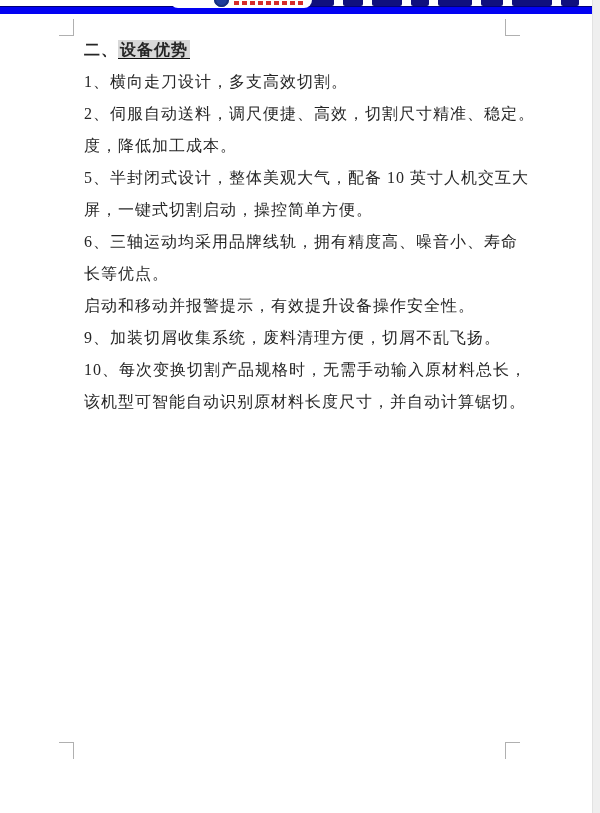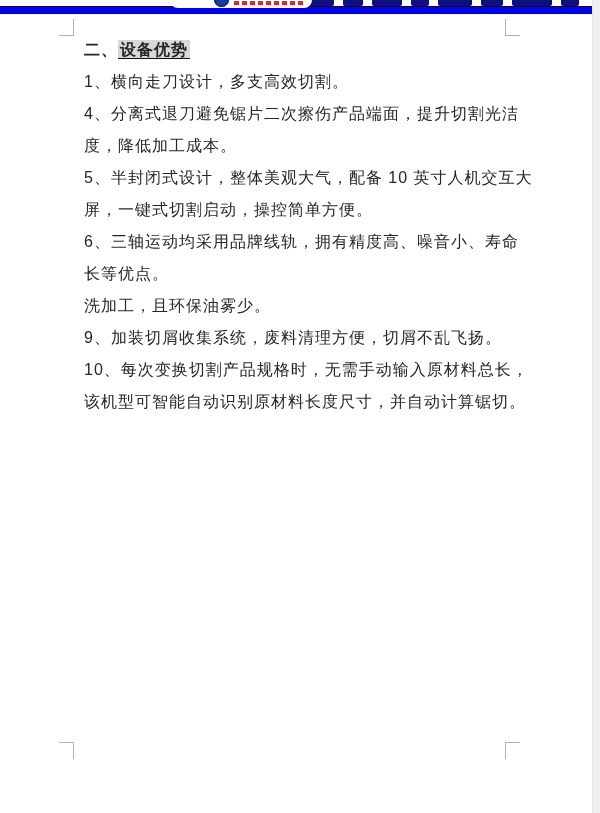--- a/index.html
+++ b/index.html
@@ -43,21 +43,21 @@
   .page{position:absolute;top:14px;left:0;width:592px;height:799px;background:#ffffff;}
 
   .crop{position:absolute;width:15px;height:17px;box-sizing:border-box;}
   .crop.tl{left:59px;top:5px;border-right:1px solid #b0b0b0;border-bottom:1px solid #b0b0b0;}
   .crop.tr{left:505px;top:5px;border-left:1px solid #b0b0b0;border-bottom:1px solid #b0b0b0;}
   .crop.bl{left:59px;top:728px;border-right:1px solid #b0b0b0;border-top:1px solid #b0b0b0;}
   .crop.br{left:505px;top:728px;border-left:1px solid #b0b0b0;border-top:1px solid #b0b0b0;}
 
   .doc-body{
     position:absolute;left:84px;top:26px;width:440px;
-    font-family:Liberation Sans, sans-serif;
+    font-family:Liberation Serif, serif;
     color:#262626;
   }
   .heading{
     font-size:16px;line-height:20px;font-weight:bold;
     letter-spacing:1px;white-space:nowrap;margin-bottom:3px;
   }
   .heading .hl{
     background:#d8d8d8;border-bottom:1px solid #111111;padding:1px 2px 0 2px;
   }
   .lines{margin-top:6px;}
@@ -93,25 +93,25 @@
   <div class="crop tr"></div>
   <div class="crop bl"></div>
   <div class="crop br"></div>
 
   <div class="doc-body">
     <div class="heading">
       <span>二、</span><span class="hl">设备优势</span>
     </div>
     <div class="lines">
       <div class="line">1、横向走刀设计，多支高效切割。</div>
-      <div class="line">4、分离式退刀避免锯片二次擦伤产品端面，提升切割光洁</div>
+      <div class="line">2、伺服自动送料，调尺便捷、高效，切割尺寸精准、稳定。</div>
       <div class="line">度，降低加工成本。</div>
       <div class="line">5、半封闭式设计，整体美观大气，配备 10 英寸人机交互大</div>
       <div class="line">屏，一键式切割启动，操控简单方便。</div>
       <div class="line">6、三轴运动均采用品牌线轨，拥有精度高、噪音小、寿命</div>
       <div class="line">长等优点。</div>
-      <div class="line">洗加工，且环保油雾少。</div>
+      <div class="line">启动和移动并报警提示，有效提升设备操作安全性。</div>
       <div class="line">9、加装切屑收集系统，废料清理方便，切屑不乱飞扬。</div>
       <div class="line">10、每次变换切割产品规格时，无需手动输入原材料总长，</div>
       <div class="line">该机型可智能自动识别原材料长度尺寸，并自动计算锯切。</div>
     </div>
   </div>
 </div>
 
 </body></html>

